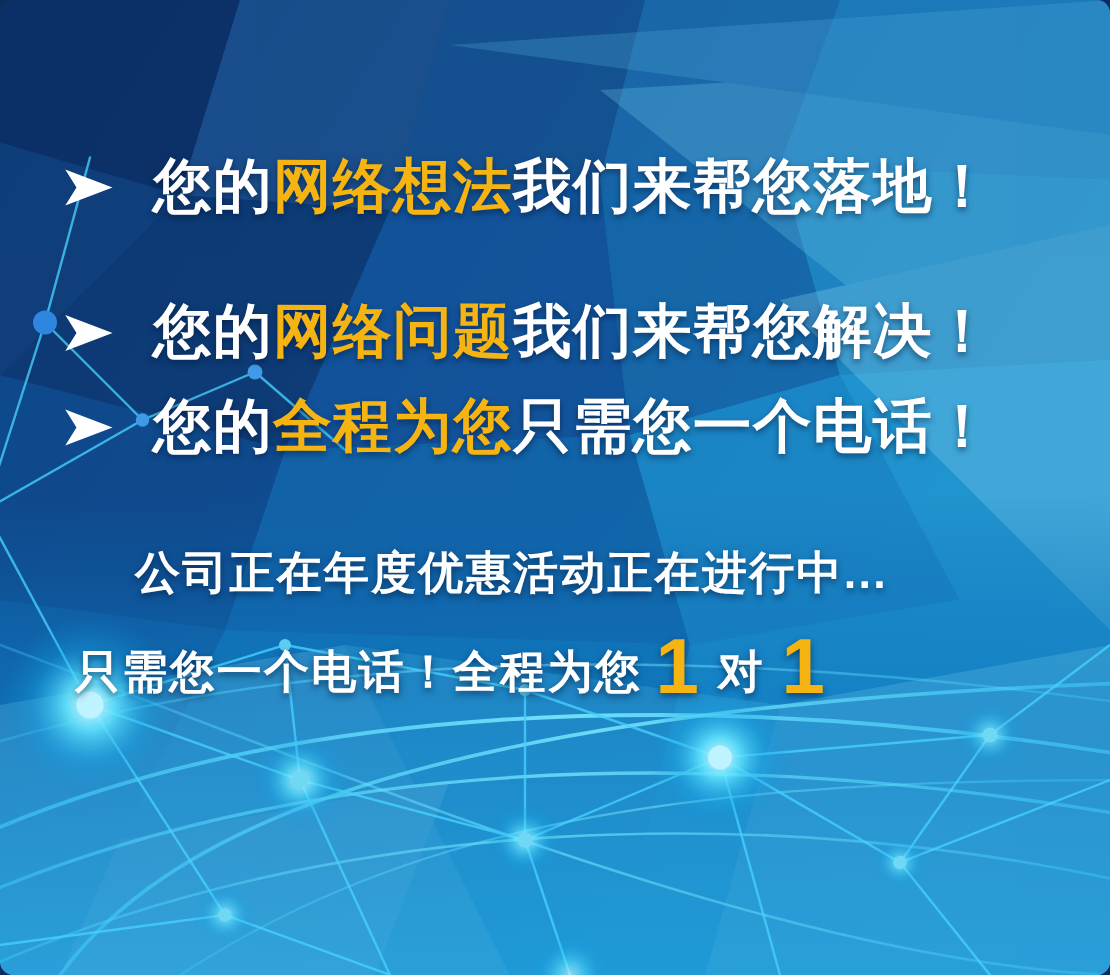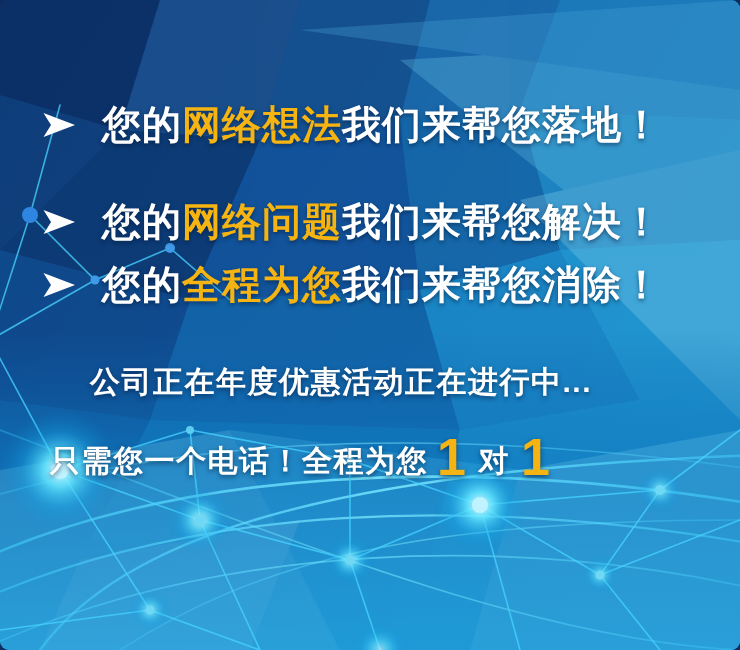--- a/index.html
+++ b/index.html
@@ -68,21 +68,21 @@
     position: absolute;
     left: 50px;
     font-size: 30px;
     font-weight: bold;
     color: #ffffff;
     letter-spacing: 1.5px;
     white-space: nowrap;
     text-shadow: 0 2px 5px rgba(2, 22, 52, 0.6);
   }
   .subline.s1 { top: 362px; margin-left: 40px; }
-  .subline.s2 { top: 436px; display: flex; align-items: baseline; }
+  .subline.s2 { top: 424px; display: flex; align-items: baseline; }
 
   .big-one {
     color: #f5b411;
     font-size: 52px;
     font-weight: bold;
     line-height: 34px;
     padding: 0 9px;
     position: relative;
     top: 4px;
   }
@@ -243,21 +243,21 @@
       <div class="headline">
         <span>您的</span><span class="hl">网络问题</span><span>我们来帮您解决！</span>
       </div>
     </div>
 
     <div class="bullet-line l3">
       <svg class="arrow-icon" viewBox="0 0 34 30">
         <path d="M1.5 3 L33 15 L1.5 27 L9 15 Z" fill="#ffffff"></path>
       </svg>
       <div class="headline">
-        <span>您的</span><span class="hl">全程为您</span><span>我们来帮您消除！</span>
+        <span>您的</span><span class="hl">全程为您</span><span>只需您一个电话！</span>
       </div>
     </div>
 
     <div class="subline s1">公司正在年度优惠活动正在进行中...</div>
 
     <div class="subline s2">
       <span>只需您一个电话！全程为您</span>
       <span class="big-one">1</span>
       <span class="mid-word">对</span>
       <span class="big-one">1</span>

